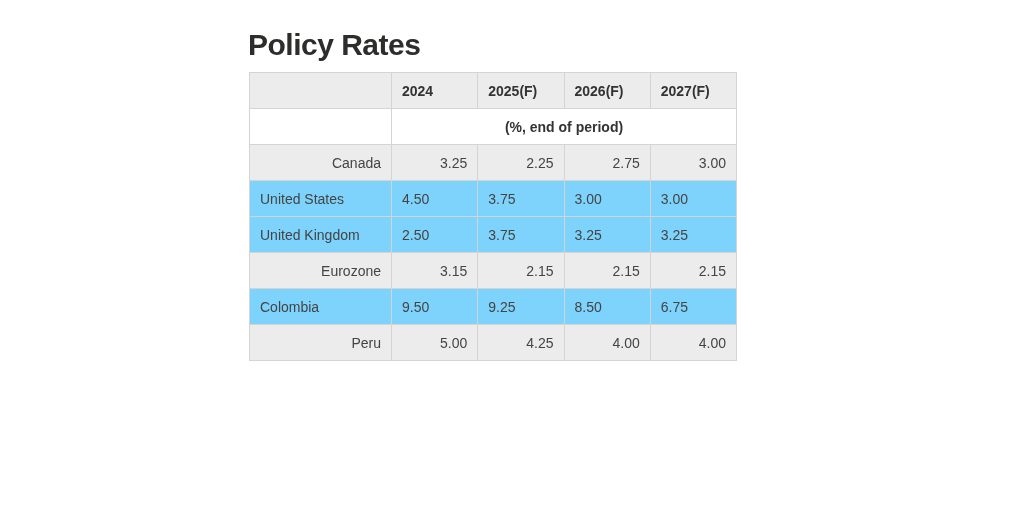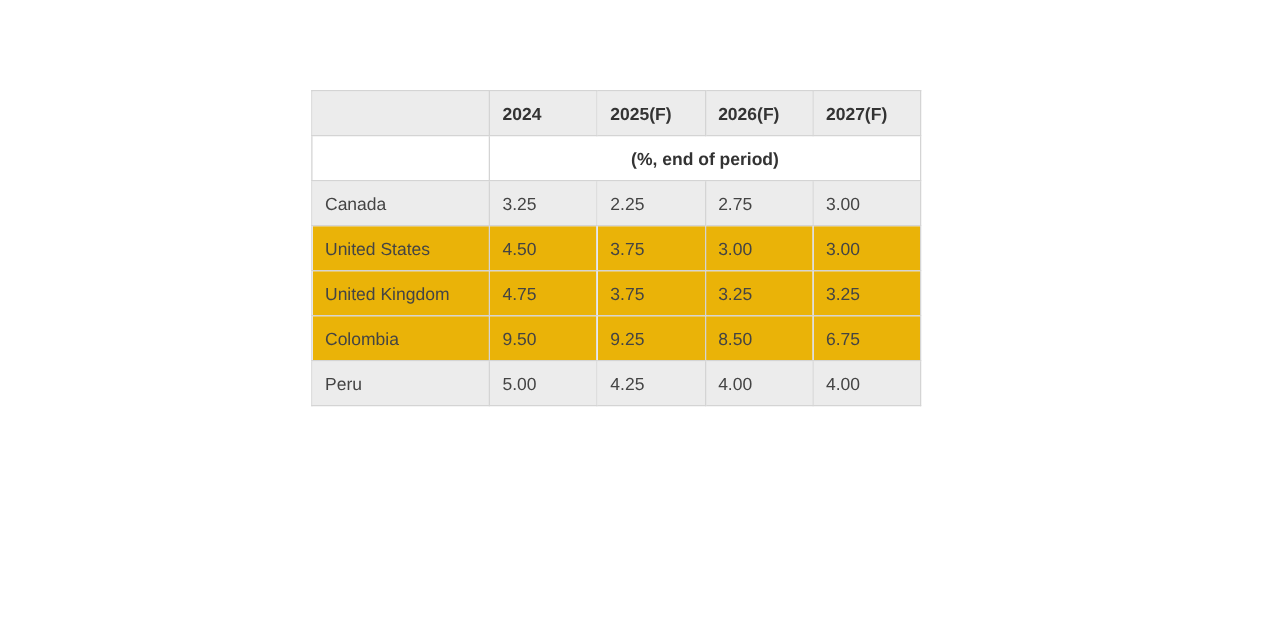--- a/index.html
+++ b/index.html
@@ -60,28 +60,29 @@
   }
   tr.unit-row td {
     background: #ffffff;
   }
   tr.unit-row td.unit-note {
     text-align: center;
     font-weight: bold;
     color: #333333;
     margin-top: 33px;
   }
-  tbody tr.alt td { background: var(--row-alt); }
-  tbody tr td { background: #eab308; }
+  tbody tr.alt td { background: var(--row-alt); text-align: right; }
+  tbody tr td { background: #7dd3fc; }
 </style>
 </head>
 <body>
 
 <div class="viewport">
 
+  <h1 class="page-title">Policy Rates</h1>
 
   <table class="rates">
     <colgroup>
       <col class="country-col">
       <col>
         <col>
         <col>
         <col>
     </colgroup>
     <thead>
@@ -108,24 +109,31 @@
         </tr>
         <tr>
           <td>United States</td>
           <td>4.50</td>
           <td>3.75</td>
           <td>3.00</td>
           <td>3.00</td>
         </tr>
         <tr>
           <td>United Kingdom</td>
-          <td>4.75</td>
+          <td>2.50</td>
           <td>3.75</td>
           <td>3.25</td>
           <td>3.25</td>
+        </tr>
+        <tr class="alt">
+          <td>Eurozone</td>
+          <td>3.15</td>
+          <td>2.15</td>
+          <td>2.15</td>
+          <td>2.15</td>
         </tr>
         <tr>
           <td>Colombia</td>
           <td>9.50</td>
           <td>9.25</td>
           <td>8.50</td>
           <td>6.75</td>
         </tr>
         <tr class="alt">
           <td>Peru</td>

